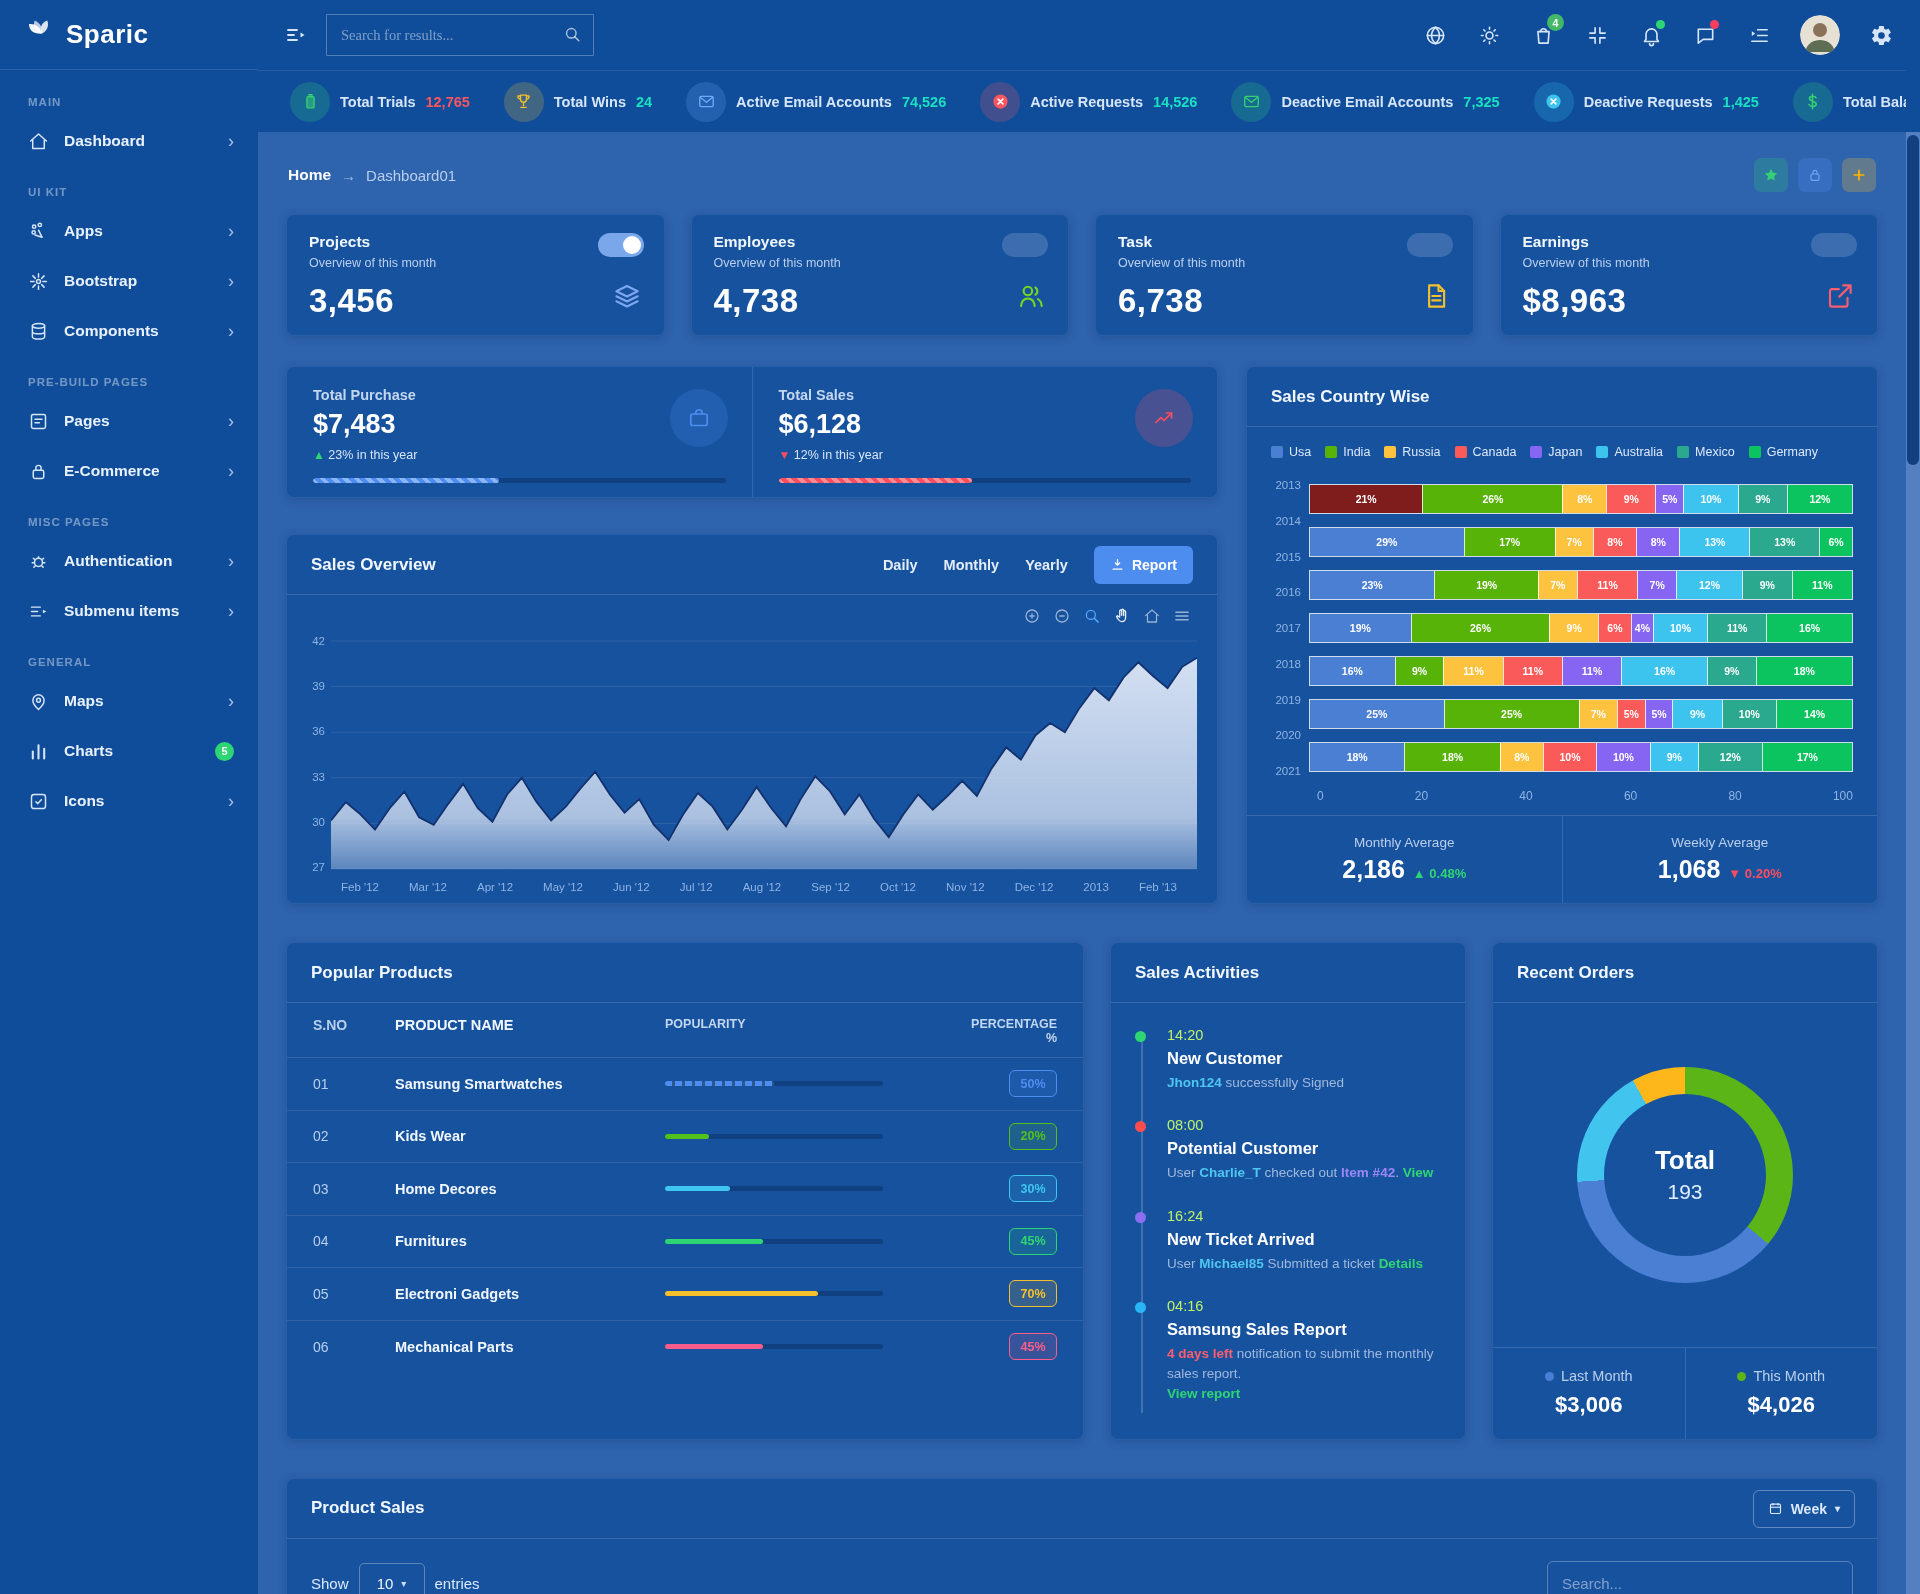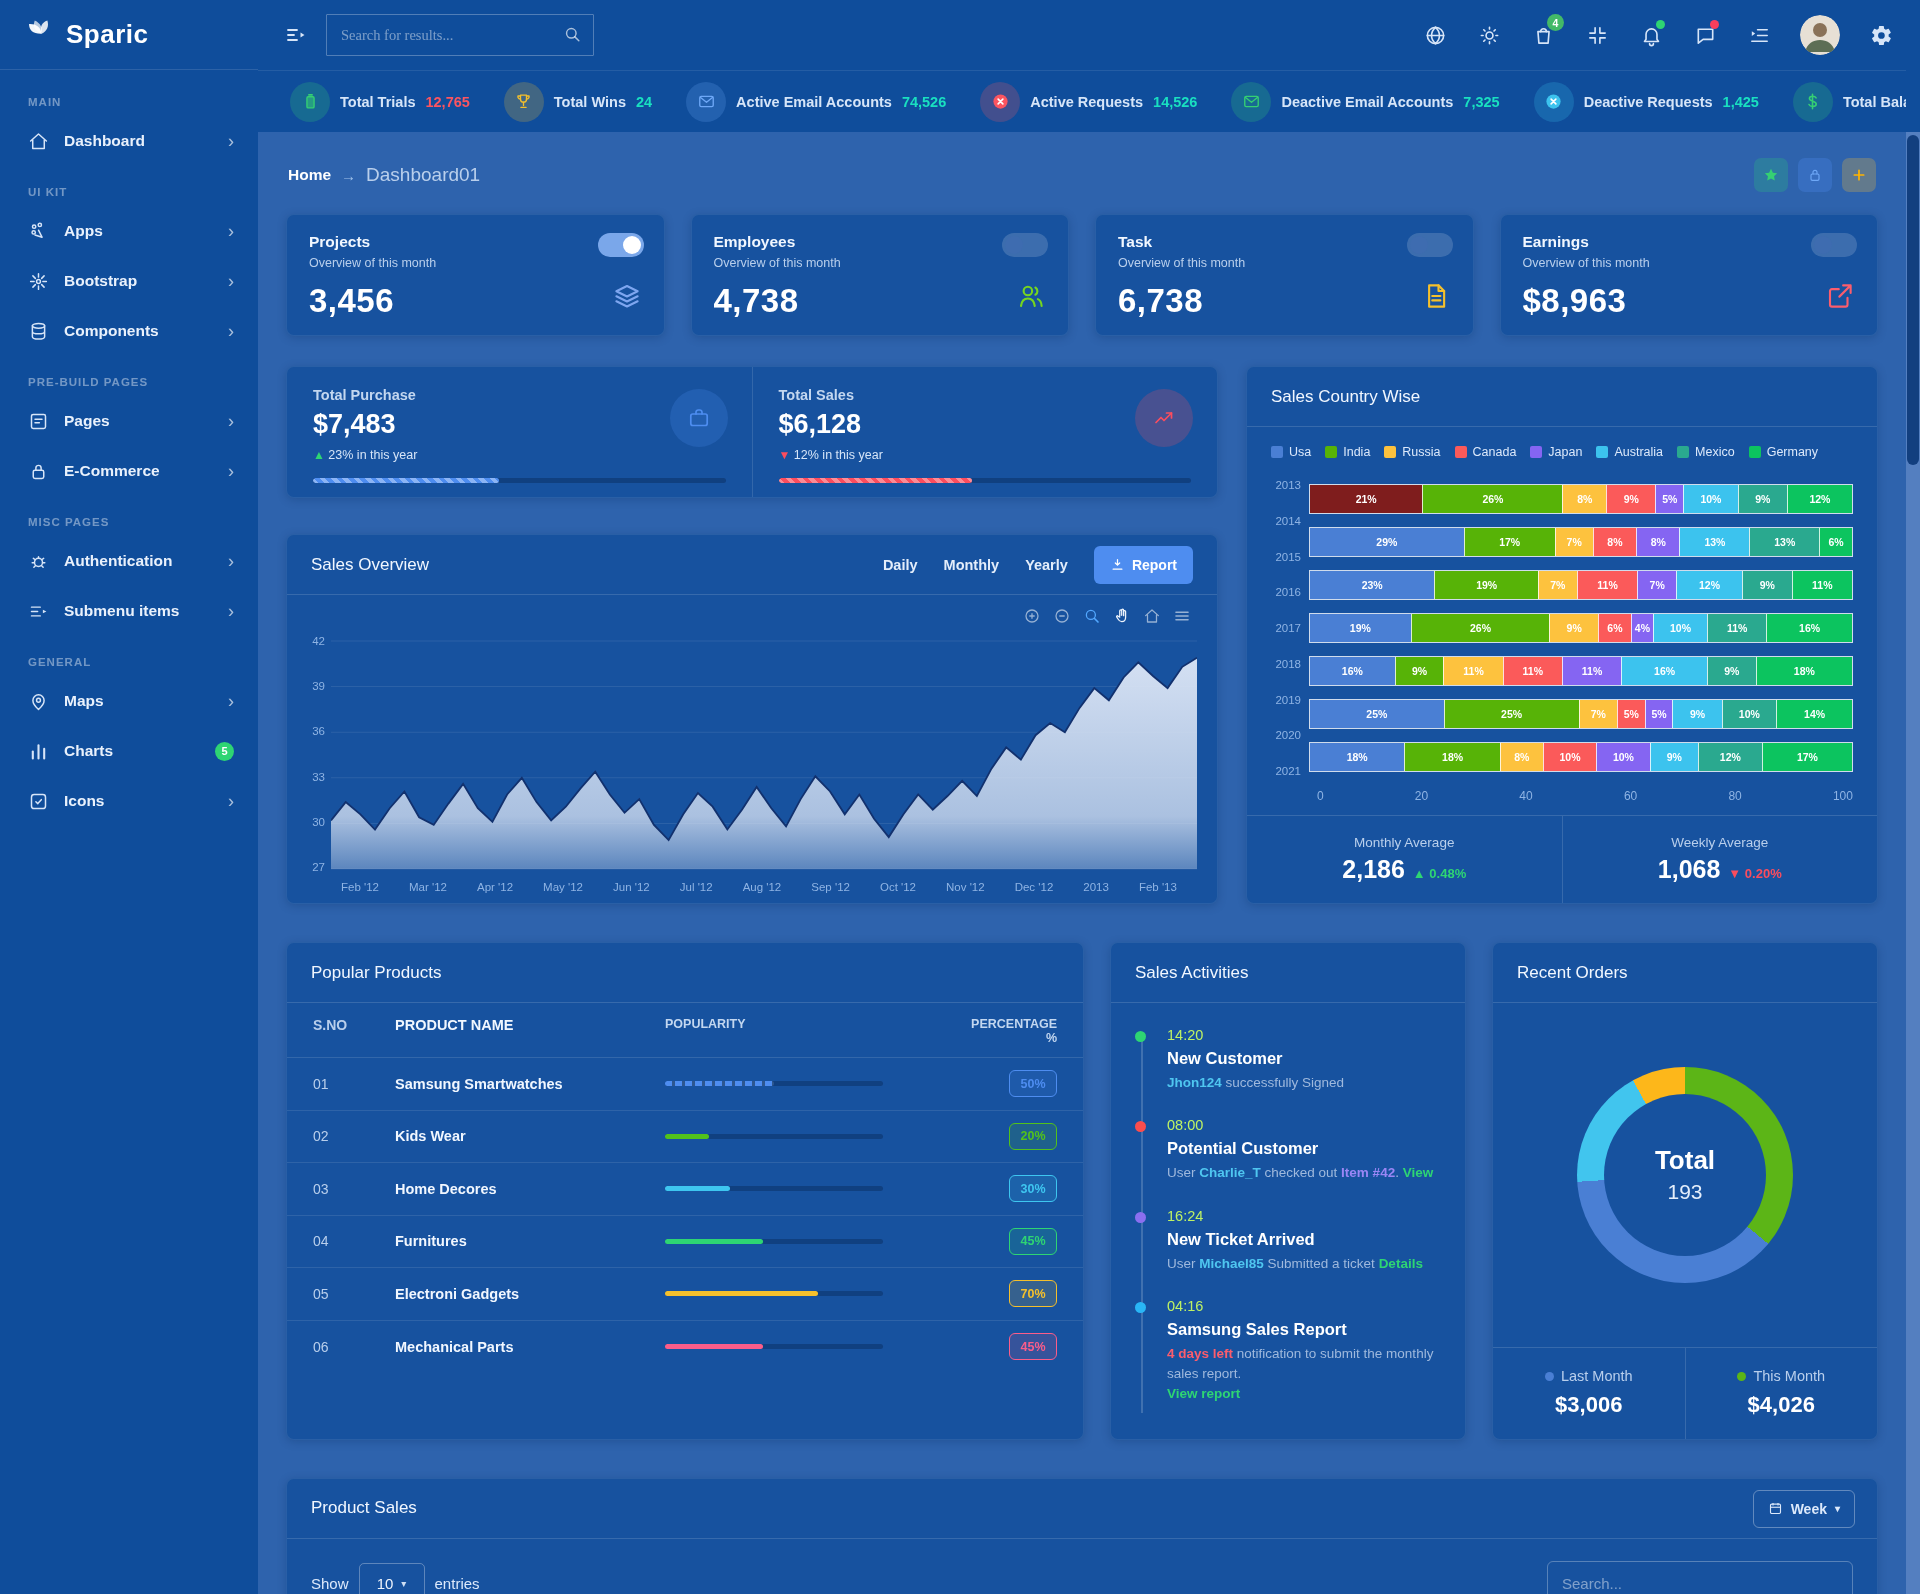--- a/index.html
+++ b/index.html
@@ -41,27 +41,27 @@
   .tk-ic { width:40px; height:40px; border-radius:50%; display:flex; align-items:center; justify-content:center; flex:none; }
   .tk-ic svg { width:19px; height:19px; }
   .tk-label { font-size:14.5px; color:#d6e5f8; font-weight:600; }
   .tk-val { font-size:14.5px; font-weight:bold; }
 
   
   .content { position:absolute; left:258px; right:14px; top:132px; bottom:0; background:#2e63ad; padding:0 28px; overflow:hidden; }
   .crumb-row { display:flex; align-items:center; padding:26px 2px 22px; }
   .crumb-home { font-size:15.5px; font-weight:bold; color:#fff; cursor:pointer; }
   .crumb-sep { margin:0 10px; color:#9fc1ea; font-size:15px; }
-  .crumb-cur { font-size:19px; color:#b9cfec; }
+  .crumb-cur { font-size:15px; color:#b9cfec; }
   .page-actions { margin-left:auto; display:flex; gap:10px; }
   .pa-btn { width:34px; height:34px; border-radius:7px; display:flex; align-items:center; justify-content:center; cursor:pointer; font-size:16px; font-weight:bold; }
 
   .card { background:#17529f; border:1px solid rgba(255,255,255,.08); border-radius:8px; box-shadow:0 2px 8px rgba(7,40,86,.25); }
   .card-head { display:flex; align-items:center; padding:0 24px; height:60px; border-bottom:1px solid rgba(255,255,255,.14); }
-  .card-title { font-size:17px; font-weight:normal; color:#f1f7ff; }
+  .card-title { font-size:17px; font-weight:bold; color:#f1f7ff; }
 
   
   .row1 { display:flex; gap:26px; }
   .stat-card { flex:1; height:122px; position:relative; padding:18px 22px; }
   .stat-title { font-size:15.5px; font-weight:bold; color:#f1f7ff; }
   .stat-sub { font-size:12.5px; color:#b9cfec; margin-top:5px; }
   .stat-val { font-size:33px; font-weight:bold; margin-top:12px; letter-spacing:.5px; }
   .stat-ic { position:absolute; right:22px; bottom:20px; }
   .stat-ic svg { width:30px; height:30px; }
   .switch { position:absolute; right:20px; top:18px; width:46px; height:24px; border-radius:13px; background:rgba(255,255,255,.16); cursor:pointer; }

